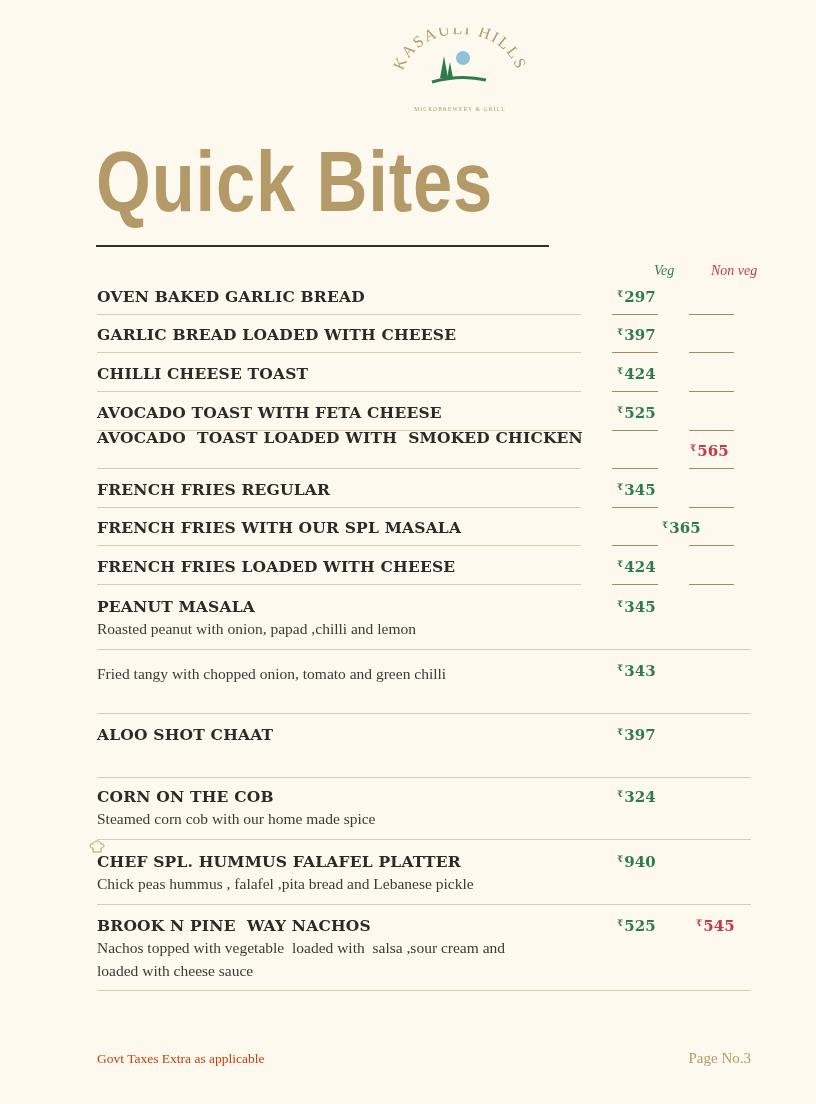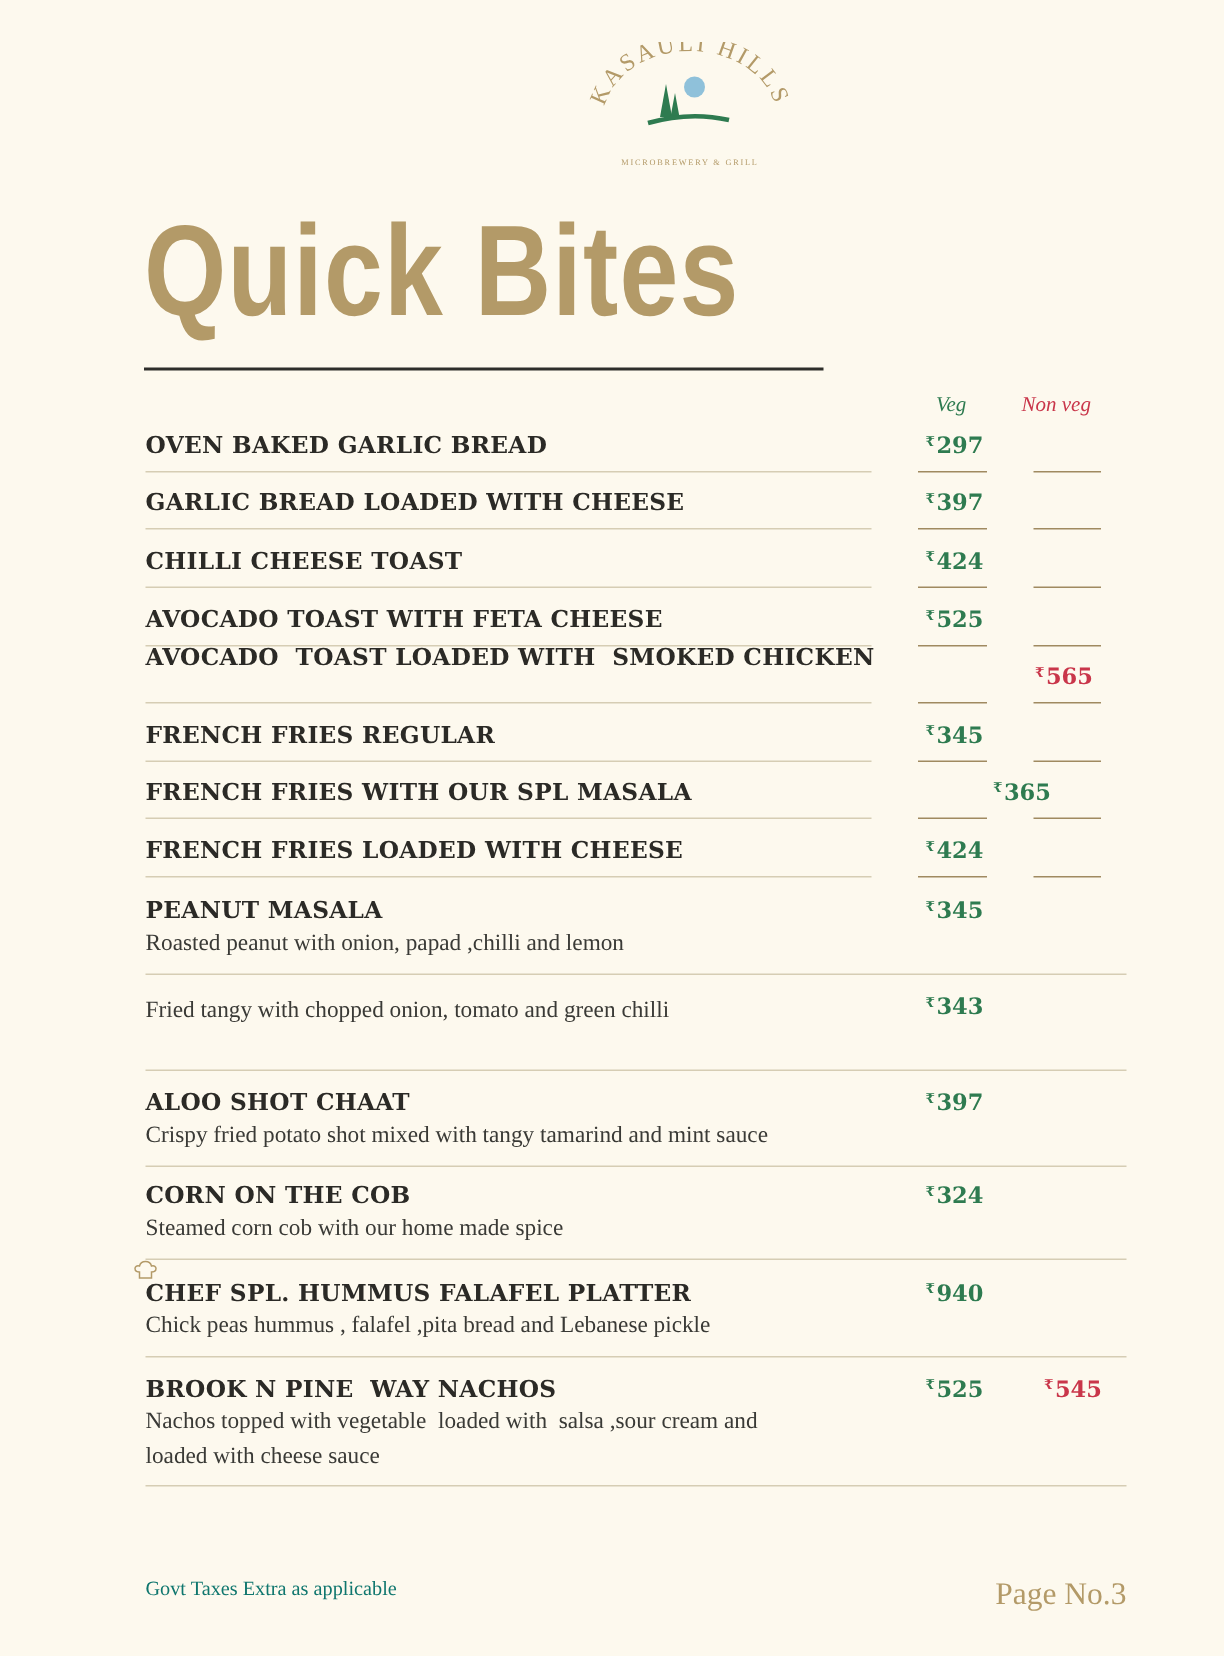--- a/index.html
+++ b/index.html
@@ -10,34 +10,34 @@
   .logo { position:absolute; left:360px; top:28px; width:200px; height:90px; text-align:center; }
   .logo svg { display:block; margin:0 auto; }
   .logo-main { position:absolute; left:0; right:0; top:48px; font-family:"Liberation Serif", serif; font-size:29px; letter-spacing:-0.5px; color:#b39a68; line-height:1; }
   .logo-sub { position:absolute; left:0; right:0; top:78px; font-family:"Liberation Serif", serif; font-size:5.5px; letter-spacing:1.2px; color:#b39a68; }
   .title {
     position:absolute; left:96px; top:138px; margin:0;
     font-family:"Liberation Sans", sans-serif; font-weight:700; font-size:86px;
     color:#b39a68; transform:scaleX(0.82); transform-origin:left top; letter-spacing:1px; line-height:1;
   }
   .title-rule { position:absolute; left:96px; top:245px; width:453px; height:2px; background:#2e2e2a; }
-  .col-head { position:absolute; top:263px; font-family:"Liberation Serif", serif; font-style:italic; font-size:14px; }
+  .col-head { position:absolute; top:263px; font-family:"Liberation Serif", serif; font-style:italic; font-size:14px;margin-left:30px; }
   .col-veg { left:624px; color:#2e7b50; }
   .col-nonveg { left:681px; color:#c9364a; }
   .row { position:absolute; left:97px; }
   .name { font-family:"DejaVu Serif", serif; font-weight:700; font-size:15.5px; letter-spacing:0.2px; color:#2b2a26; white-space:pre; }
   .desc { font-family:"Liberation Serif", serif; font-size:15.5px; color:#3a3a36; margin-top:3px; line-height:20px; white-space:pre; }
   .rule { position:absolute; height:1px; background:#d6cdb4; }
   .price { position:absolute; font-family:"DejaVu Serif", serif; font-weight:700; font-size:15px; }
   .price .rs { font-size:9px; vertical-align:5px; margin-right:1px; }
   .veg { color:#2e7b50; left:617px; }
   .nonveg { color:#c9364a; left:690px; }
   .short { position:absolute; height:1px; background:#a08a60; }
-  .footer-left { position:absolute; left:97px; top:1051px; font-family:"Liberation Serif", serif; font-size:13.5px; color:#0f766e; }
-  .footer-right { position:absolute; right:65px; top:1050px; font-family:"Liberation Serif", serif; font-size:21px; color:#b39a68; }
+  .footer-left { position:absolute; left:97px; top:1051px; font-family:"Liberation Serif", serif; font-size:13.5px; color:#c2410c; }
+  .footer-right { position:absolute; right:65px; top:1050px; font-family:"Liberation Serif", serif; font-size:15px; color:#b39a68; }
   .chef { position:absolute; left:88px; top:840px; width:18px; height:16px; }
 </style>
 </head>
 <body>
 
 <div class="logo">
   <svg width="200" height="60" viewBox="0 0 200 60">
     <defs>
         <path id="arc" d="M42,52 A58,46 0 0 1 158,52"></path>
       </defs>
@@ -121,21 +121,20 @@
     </div>
     <div class="rule" style="left: 97px; width: 654px; top: 649px;"></div>
     <div class="price veg" style="top: 598px;"><span class="rs">₹</span><span>345</span></div>
     <div class="row" style="top: 661px;">
       <div class="desc">Fried tangy with chopped onion, tomato and green chilli</div>
     </div>
     <div class="rule" style="left: 97px; width: 654px; top: 713px;"></div>
     <div class="price veg" style="top: 662px;"><span class="rs">₹</span><span>343</span></div>
     <div class="row" style="top: 725px;">
       <div class="name">ALOO SHOT CHAAT</div>
-      <div class="desc">Crispy fried potato shot mixed with tangy tamarind and mint sauce</div>
     </div>
     <div class="rule" style="left: 97px; width: 654px; top: 777px;"></div>
     <div class="price veg" style="top: 726px;"><span class="rs">₹</span><span>397</span></div>
     <div class="row" style="top: 787px;">
       <div class="name">CORN ON THE COB</div>
       <div class="desc">Steamed corn cob with our home made spice</div>
     </div>
     <div class="rule" style="left: 97px; width: 654px; top: 839px;"></div>
     <div class="price veg" style="top: 788px;"><span class="rs">₹</span><span>324</span></div>
     <div class="row" style="top: 852px;">

